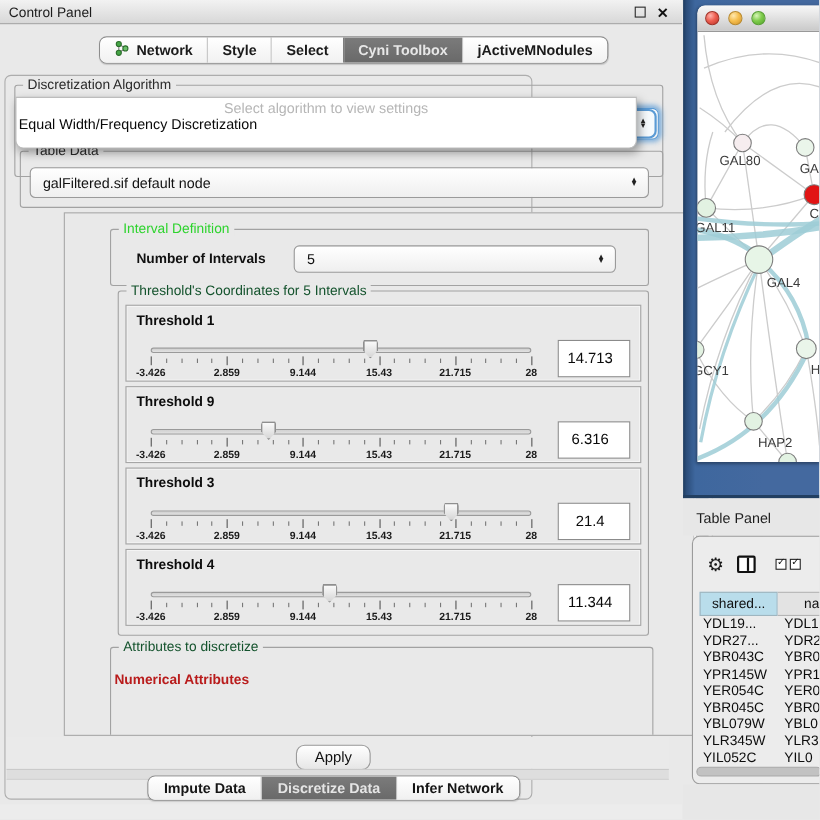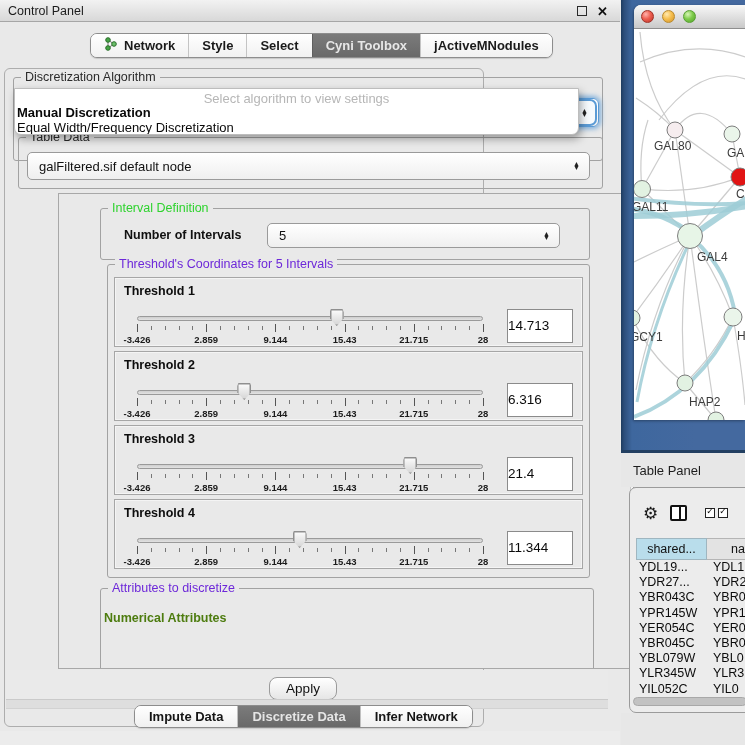--- a/index.html
+++ b/index.html
@@ -27,21 +27,21 @@
   .tab .neticon { margin-right:6px; }
 
   
   .outer-panel { position:absolute; left:4px; top:68px; width:480px; height:659px;
     border:1px solid #adadad; border-radius:6px; background:#e9e9e9; }
 
   .groupbox { position:absolute; border:1px solid #a2a2a2; border-radius:3px; }
   .grouplabel { position:absolute; top:-8px; left:7px; background:#e9e9e9; padding:0 4px;
     font-size:12.5px; color:#2b2b2b; white-space:nowrap; }
   .grouplabel.green { color:#2ed32e; }
-  .grouplabel.blue  { color:#6d28d9; }
+  .grouplabel.blue  { color:#14532d; }
 
   
   .algo-group { left:8px; top:8px; width:590px; height:84px; }
   .algo-combo { position:absolute; left:8px; top:20px; width:577px; height:29px;
     background:linear-gradient(#ffffff,#f2f2f2); border:1px solid #5b9bd5; border-radius:6px;
     box-shadow:0 0 5px 2px rgba(91,155,213,.75); }
   .algo-combo .arrowbtn { position:absolute; right:3px; top:2px; width:21px; height:23px;
     border-radius:5px; background:#f6fafd; box-shadow:0 0 0 2px #5b9bd5;
     display:flex; flex-direction:column; align-items:center; justify-content:center; color:#333; }
   .spin-arrows { display:flex; flex-direction:column; line-height:0.55; font-size:7px; color:#222; text-align:center; }
@@ -84,25 +84,25 @@
   .thumb-sl { position:absolute; top:-1px; width:14px; height:17px;
     background:linear-gradient(#fefefe,#d2d2d2);
     clip-path:polygon(8% 0%,92% 0%,100% 18%,100% 55%,50% 100%,0% 55%,0% 18%);
     box-shadow:inset 0 0 0 1.5px #8f8f8f; }
   .ticks { position:absolute; left:0; top:14px; width:100%; height:9px; }
   .tick { position:absolute; top:2px; width:1px; height:4px; background:#777; }
   .tick.major { top:0; height:8px; background:#555; }
   .ticklabels { position:absolute; left:0; top:24px; width:100%; height:11px; }
   .ticklabel { position:absolute; transform:translateX(-50%); font-size:9.5px; font-weight:bold; color:#1b1b1b; white-space:nowrap; }
   .thr-value { position:absolute; right:9px; top:31px; width:66px; height:34px; background:#ffffff;
-    border:1px solid #8b8b8b; font-size:13.5px; color:#0a0a0a; text-align:left;
+    border:1px solid #8b8b8b; font-size:13.5px; color:#0a0a0a; text-align:center;
     line-height:32px; padding-right:7px; }
 
   .attr-group { left:41px; top:394px; width:494px; height:120px; }
-  .attr-list-label { position:absolute; left:3px; top:22px; font-size:12.5px; font-weight:bold; color:#4d7c0f; }
+  .attr-list-label { position:absolute; left:3px; top:22px; font-size:12.5px; font-weight:bold; color:#b91c1c; }
   .attr-list { position:absolute; left:9px; top:38px; width:458px; height:70px; background:#ffffff;
     border:1px solid #9a9a9a; overflow:hidden; }
   .attr-item { font-size:13px; color:#111; padding-left:10px; height:16px; line-height:16px; white-space:nowrap; }
   .attr-scroll { position:absolute; right:1px; top:1px; width:13px; height:66px; background:#f1f1f1; border-left:1px solid #d5d5d5; }
   .attr-scroll .thumb { position:absolute; left:2px; top:2px; width:9px; height:38px; background:#b9b9b9; border:1px solid #9e9e9e; border-radius:5px; }
 
   .apply-strip { position:absolute; left:1px; top:601px; width:602px; height:29px; background:#eaeaea; }
   .apply-btn { position:absolute; left:263px; top:7px; width:68px; height:23px;
     background:linear-gradient(#ffffff,#e6e6e6); border:1px solid #9b9b9b; border-radius:8px;
     font-size:13.5px; color:#111; text-align:center; line-height:21px; }
@@ -209,21 +209,20 @@
       <span class="grouplabel">Discretization Algorithm</span>
       <div class="algo-combo">
         <div class="arrowbtn">
           <span class="spin-arrows">▲<br>▼</span>
         </div>
       </div>
     </div>
 
     <div class="popup">
       <div class="prompt">Select algorithm to view settings</div>
-      <div class="opt bold">Manual Discretization</div>
       <div class="opt">Equal Width/Frequency Discretization</div>
     </div>
 
     <div class="groupbox tdata-group">
       <span class="grouplabel">Table Data</span>
       <div class="combo tdata-combo">
         <span class="val">galFiltered.sif default node</span>
         <span class="spin-arrows">▲<br>▼</span>
       </div>
     </div>
@@ -281,21 +280,21 @@
                   <span class="ticklabel" style="left: 40%;">9.144</span>
                   <span class="ticklabel" style="left: 60%;">15.43</span>
                   <span class="ticklabel" style="left: 80%;">21.715</span>
                   <span class="ticklabel" style="left: 100%;">28</span>
                 </div>
     </div>
     <div class="thr-value">14.713</div>
   </div>
 
   <div class="thr-box" style="top: 86px;">
-    <div class="thr-label">Threshold 2</div>
+    <div class="thr-label">Threshold 9</div>
     <div class="track-zone">
       <div class="track"></div>
       <div class="thumb-sl" style="left: calc(31% - 7px);"></div>
       <div class="ticks">
                   <div class="tick major" style="left: 0%;"></div>
                   <div class="tick" style="left: 4%;"></div>
                   <div class="tick" style="left: 8%;"></div>
                   <div class="tick" style="left: 12%;"></div>
                   <div class="tick" style="left: 16%;"></div>
                   <div class="tick major" style="left: 20%;"></div>

